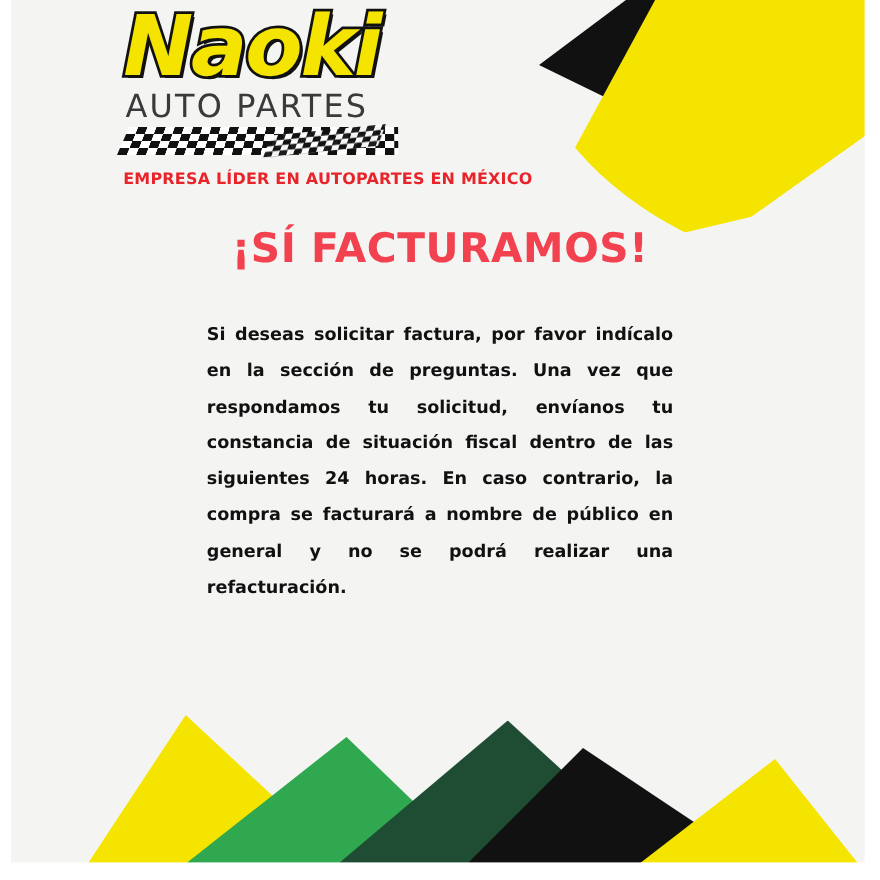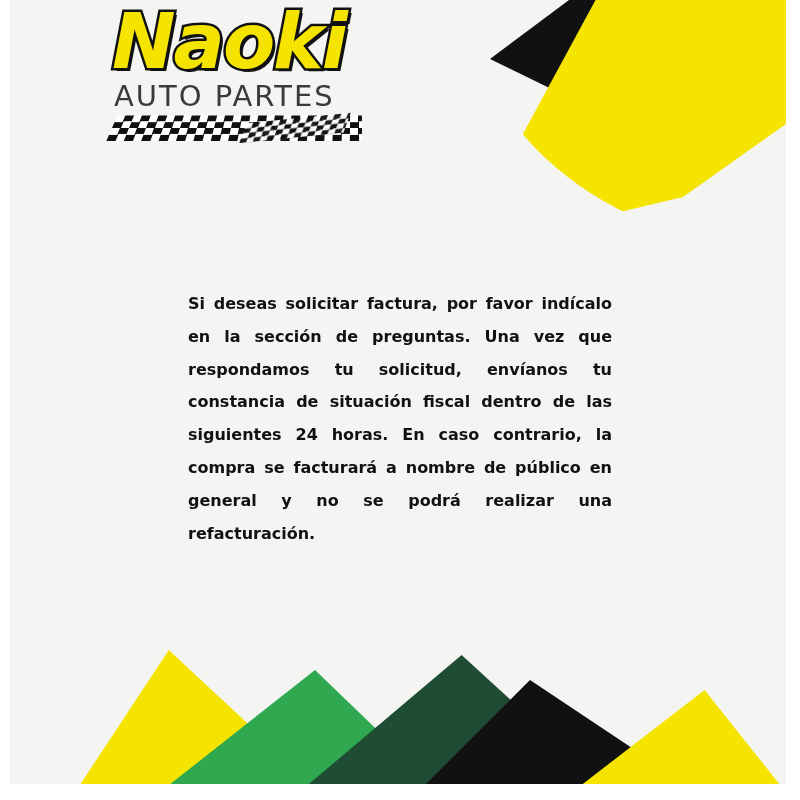--- a/index.html
+++ b/index.html
@@ -224,19 +224,21 @@
     <div class="shape b-white-base"></div>
 
     <div class="shape left-edge"></div>
     <div class="shape right-edge"></div>
   </div>
 
   <div class="logo-block">
     <div class="logo-word">Naoki</div>
     <div class="logo-sub">AUTO PARTES</div>
     <div class="checker"></div>
+    <div class="tagline">EMPRESA LÍDER  EN AUTOPARTES EN MÉXICO</div>
   </div>
   <div class="checker-tail"></div>
 
+  <div class="headline">¡SÍ FACTURAMOS!</div>
 
   <div class="body-copy">Si deseas solicitar factura, por favor indícalo en la sección de preguntas. Una vez que respondamos tu solicitud, envíanos tu constancia de situación fiscal dentro de las siguientes 24 horas. En caso contrario, la compra se facturará a nombre de público en general y no se podrá realizar una refacturación.</div>
 
 </div>
 
 </body></html>

